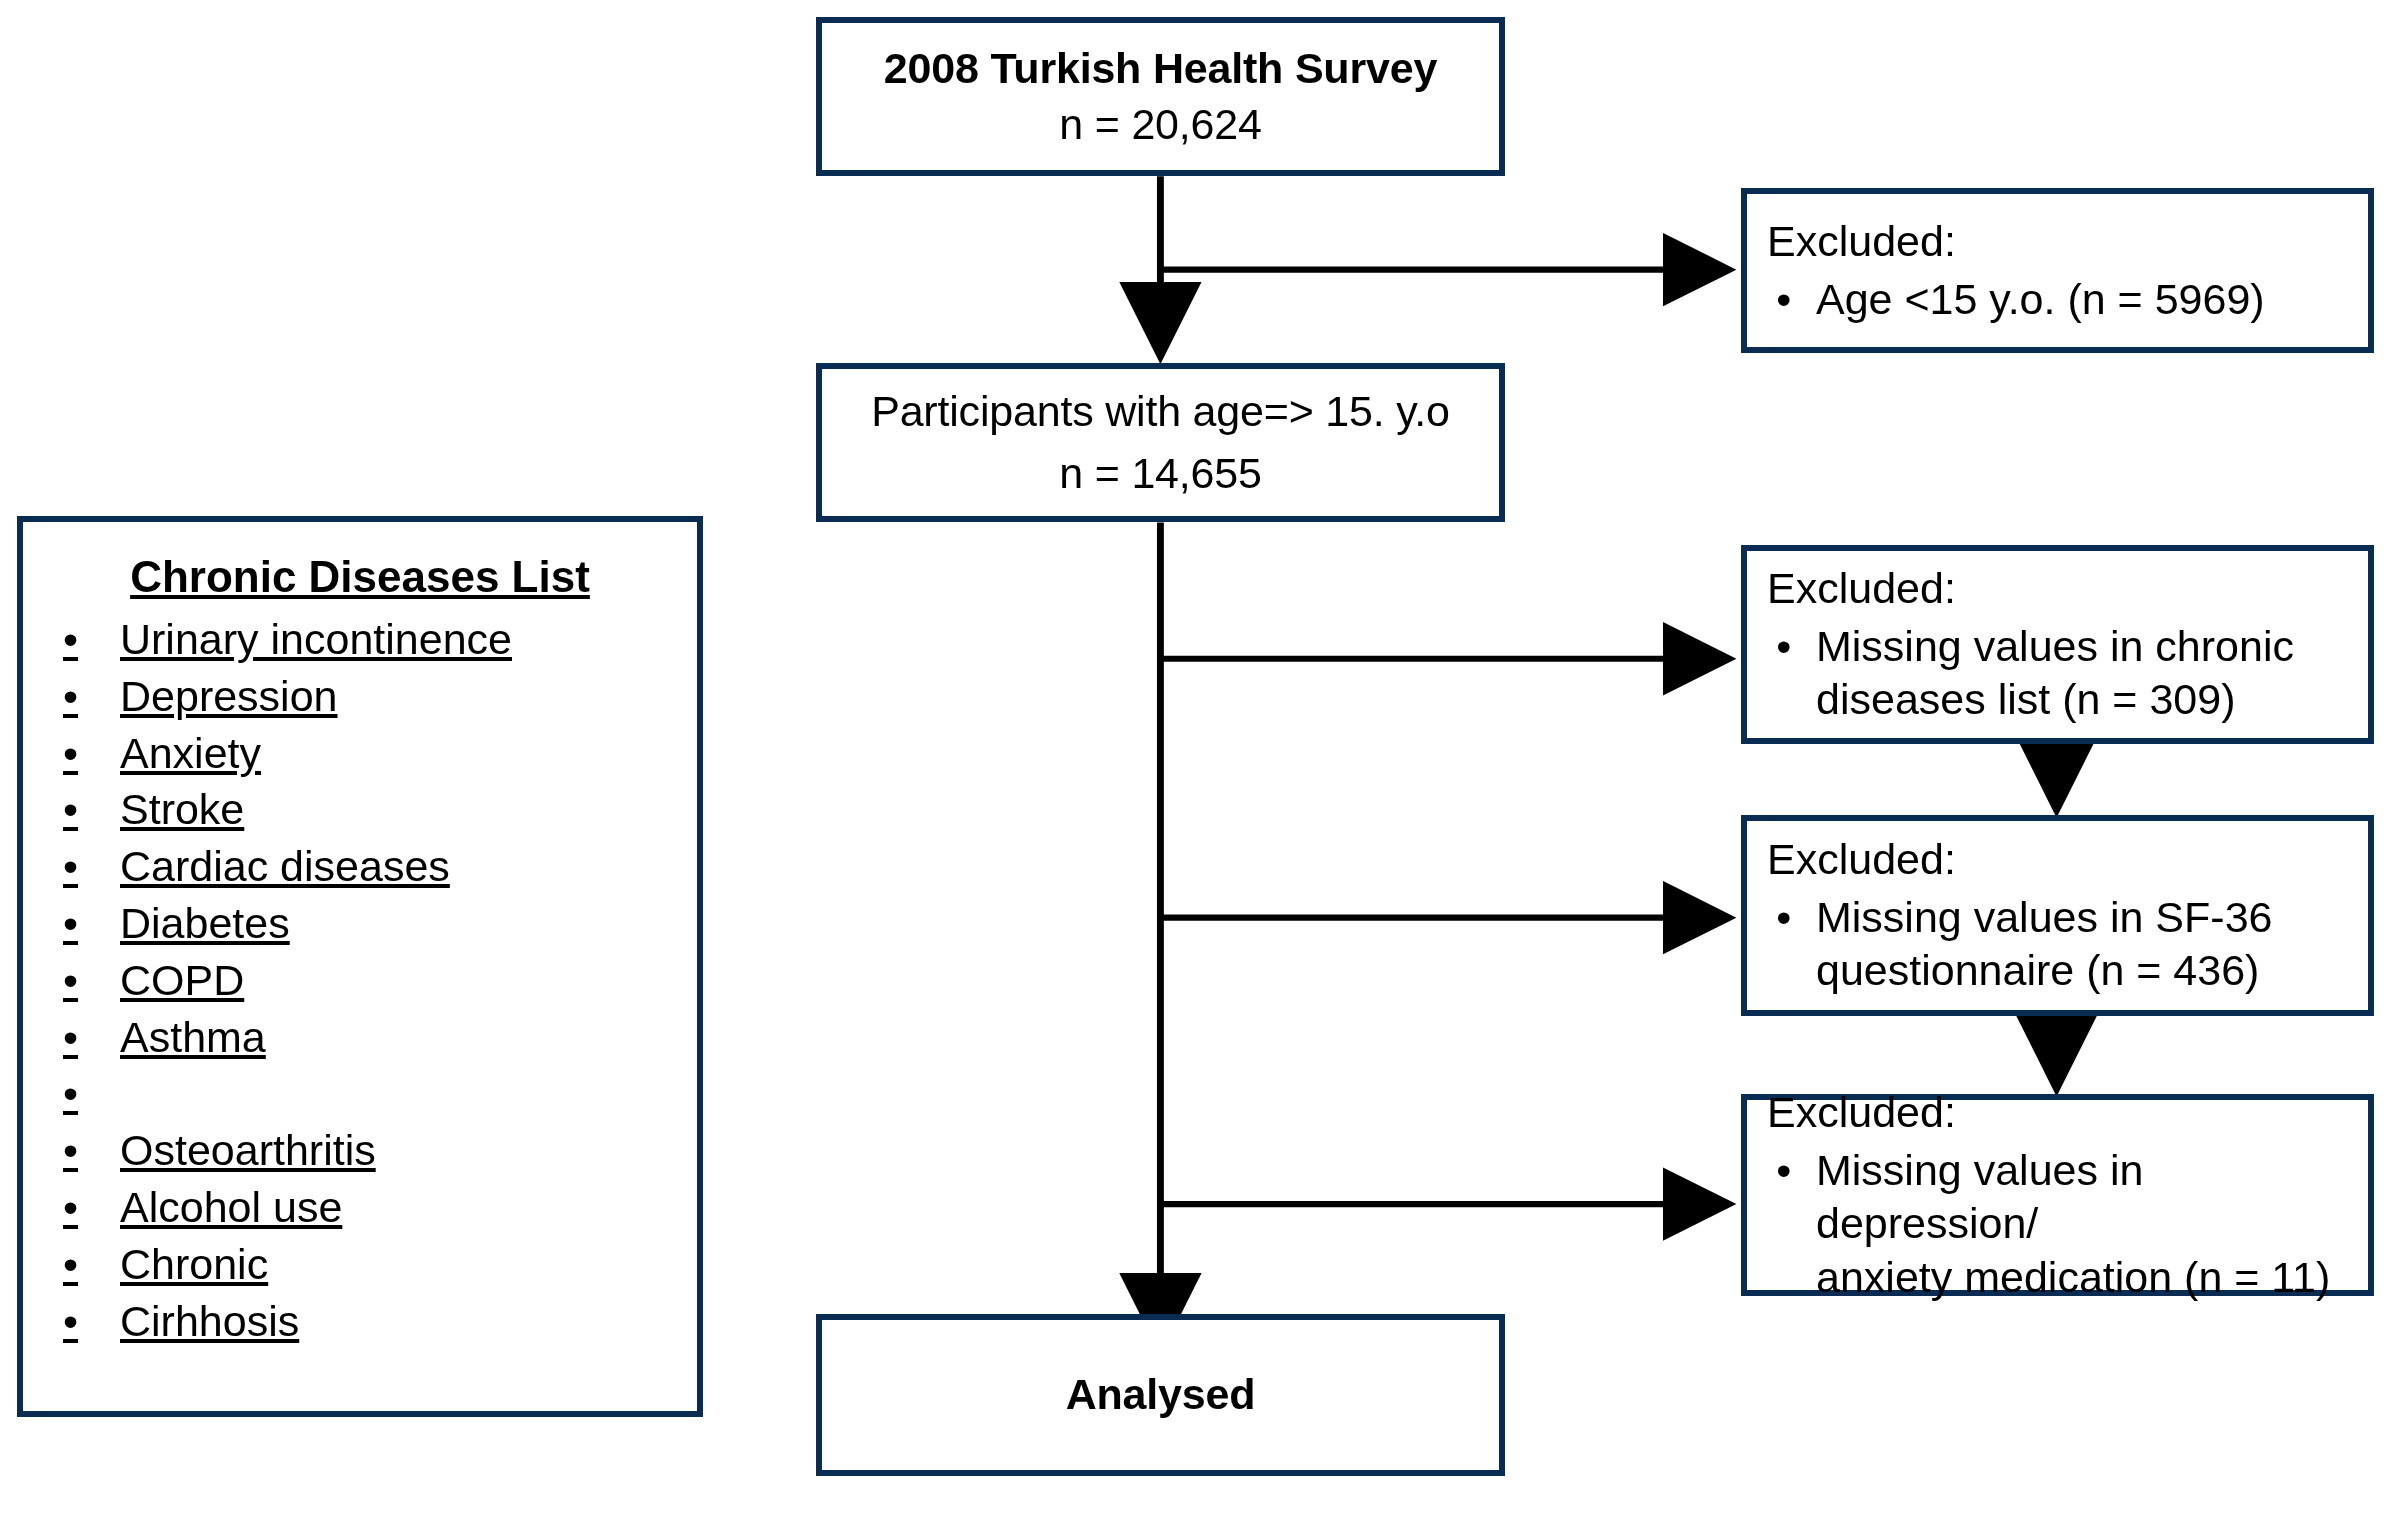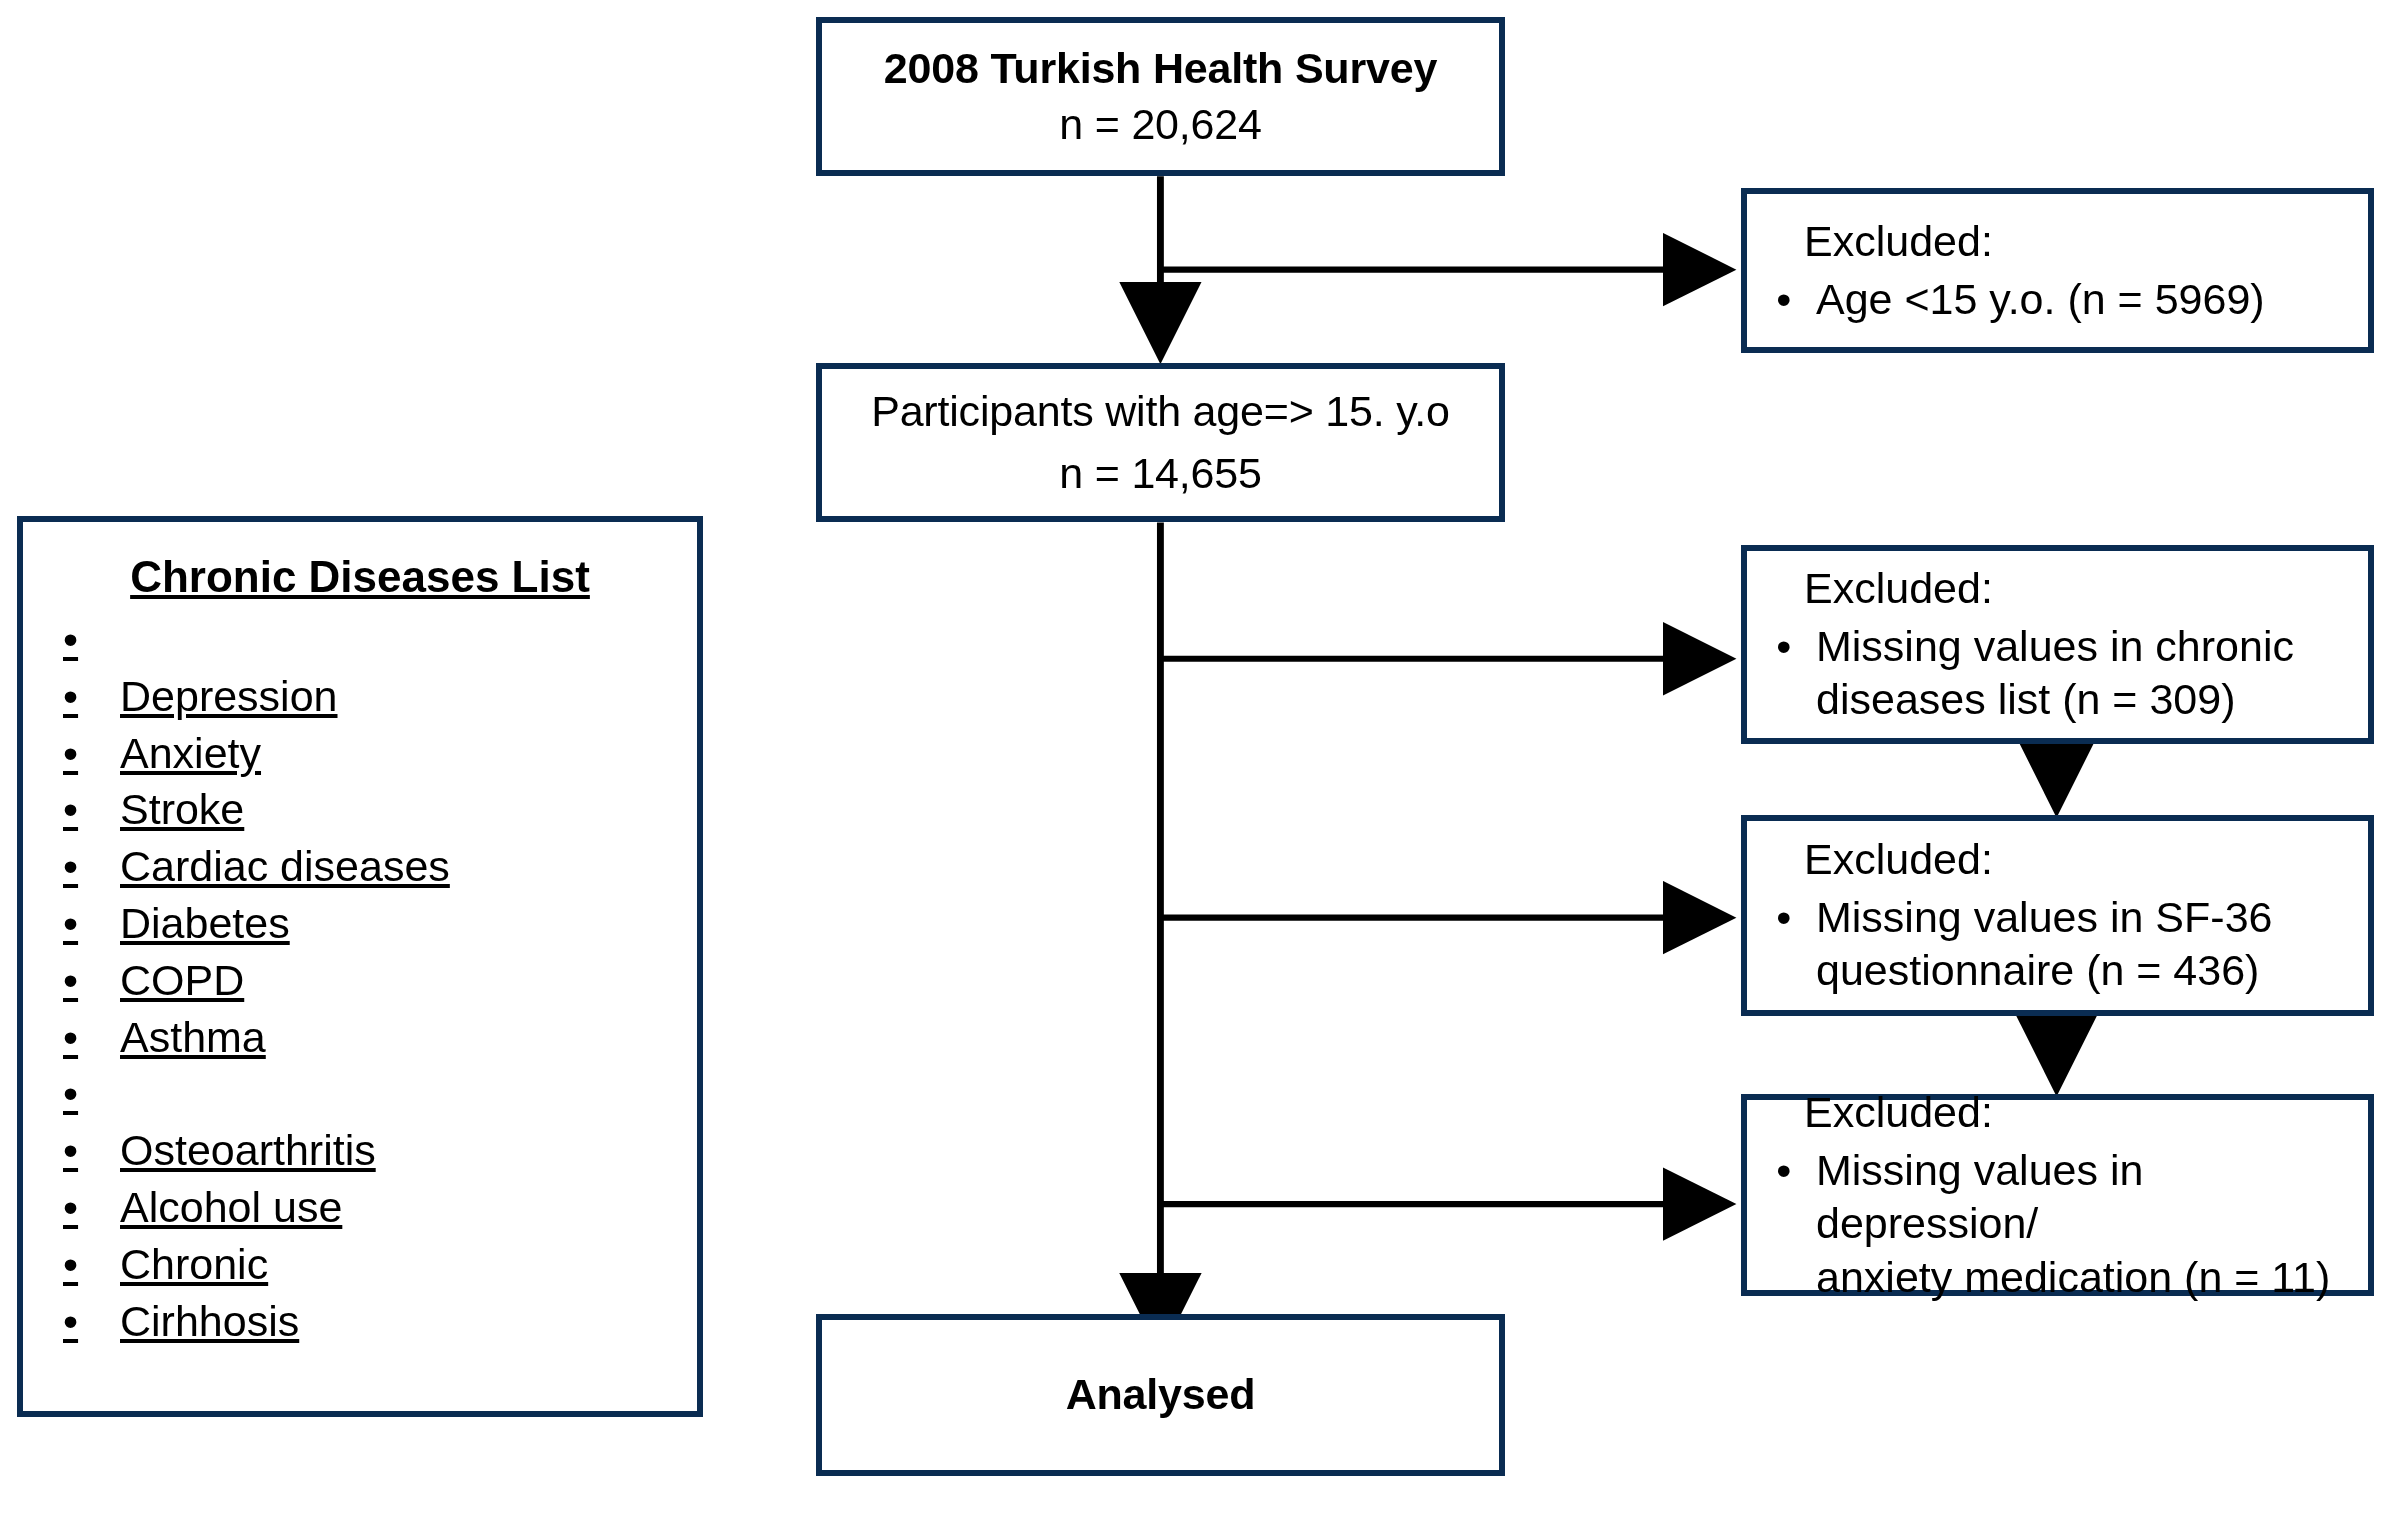--- a/index.html
+++ b/index.html
@@ -61,21 +61,20 @@
   }
 
   
   .excl-inner {
     padding: 0 0 0 20px;
   }
   .excl-head {
     font-size: 43px;
     line-height: 1.24;
     white-space: pre;
-    margin-left: 37px;
   }
   .excl-item {
     display: flex;
     align-items: flex-start;
     font-size: 43px;
     line-height: 1.24;
     margin-top: 4.6px;
   }
   .excl-bullet {
     width: 49px;
@@ -203,21 +202,21 @@
         <span class="excl-bullet">•</span>
         <span class="excl-text">Missing values in depression/
 anxiety medication (n = 11)</span>
       </div>
     </div>
   </div>
 
   <div class="box" id="box-diseases">
     <div class="dis-title">Chronic Diseases List</div>
     <ul class="dis-list" id="disease-list">
-        <li class="dis-item"><span class="dis-bullet">•</span></li>
+        <li class="dis-item"><span class="dis-bullet">•</span><span>Urinary incontinence</span></li>
         <li class="dis-item"><span class="dis-bullet">•</span><span>Depression</span></li>
         <li class="dis-item"><span class="dis-bullet">•</span><span>Anxiety</span></li>
         <li class="dis-item"><span class="dis-bullet">•</span><span>Stroke</span></li>
         <li class="dis-item"><span class="dis-bullet">•</span><span>Cardiac diseases</span></li>
         <li class="dis-item"><span class="dis-bullet">•</span><span>Diabetes</span></li>
         <li class="dis-item"><span class="dis-bullet">•</span><span>COPD</span></li>
         <li class="dis-item"><span class="dis-bullet">•</span><span>Asthma</span></li>
         <li class="dis-item"><span class="dis-bullet">•</span></li>
         <li class="dis-item"><span class="dis-bullet">•</span><span>Osteoarthritis</span></li>
         <li class="dis-item"><span class="dis-bullet">•</span><span>Alcohol use</span></li>

